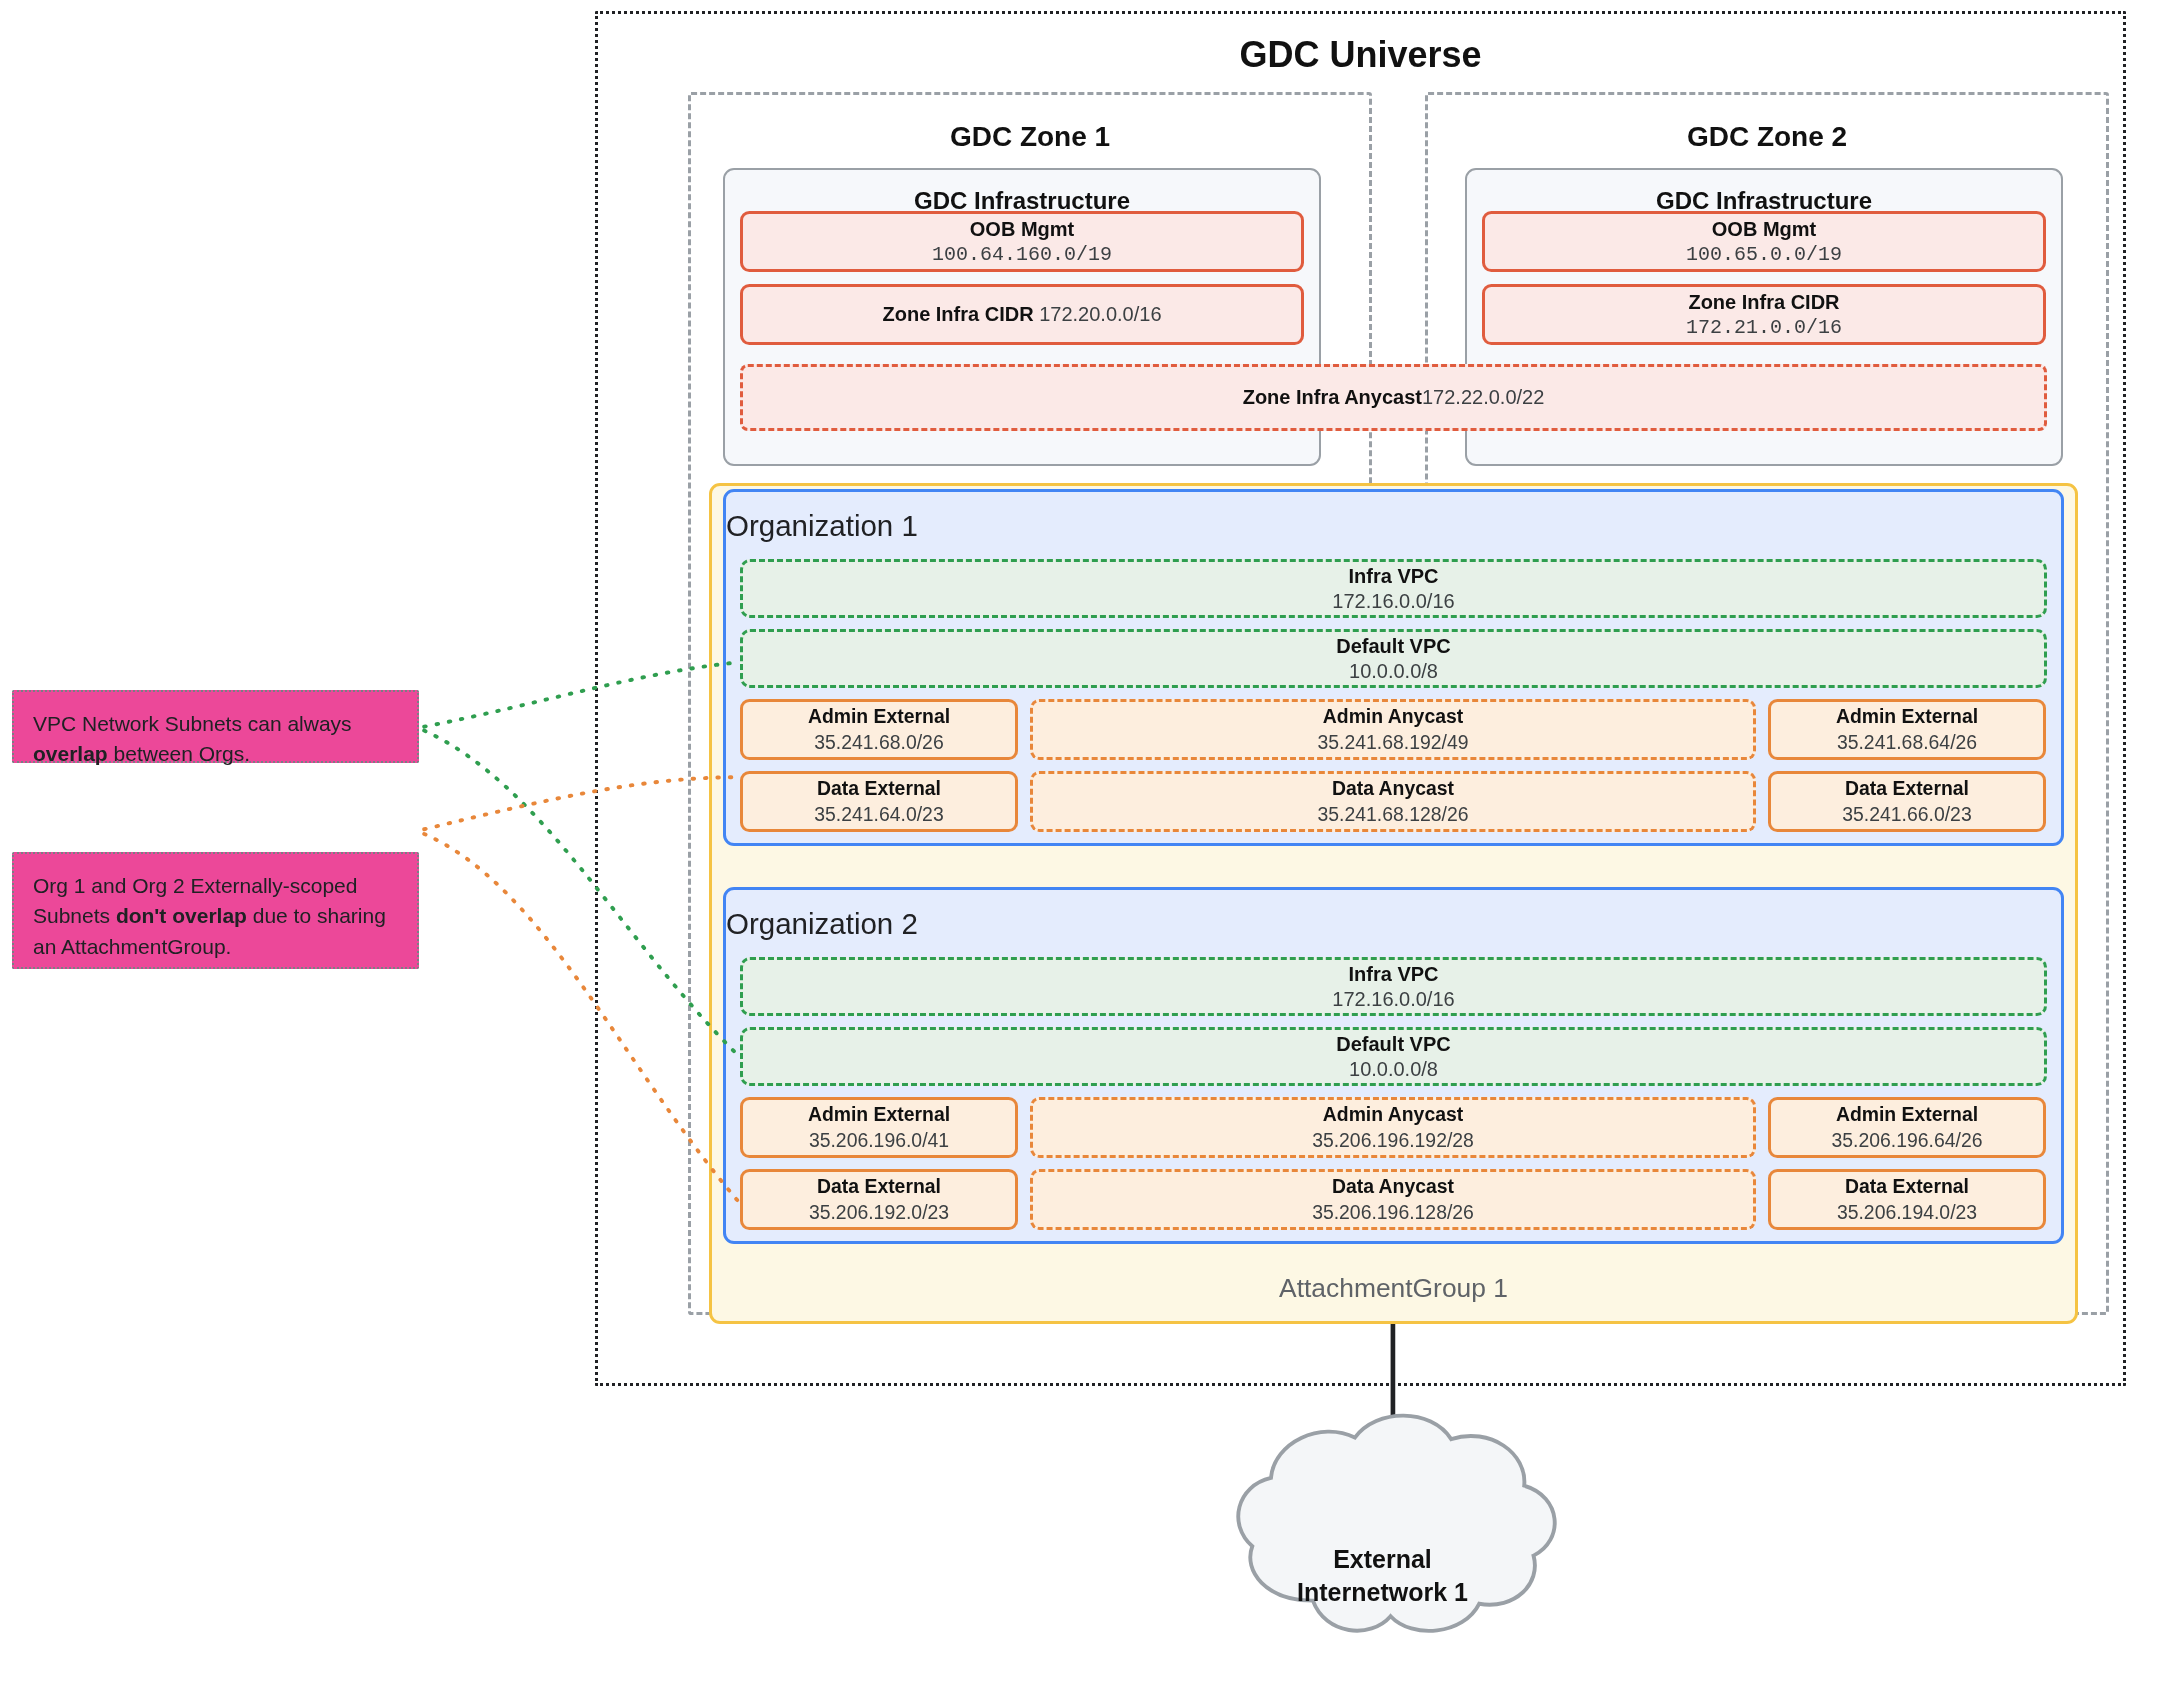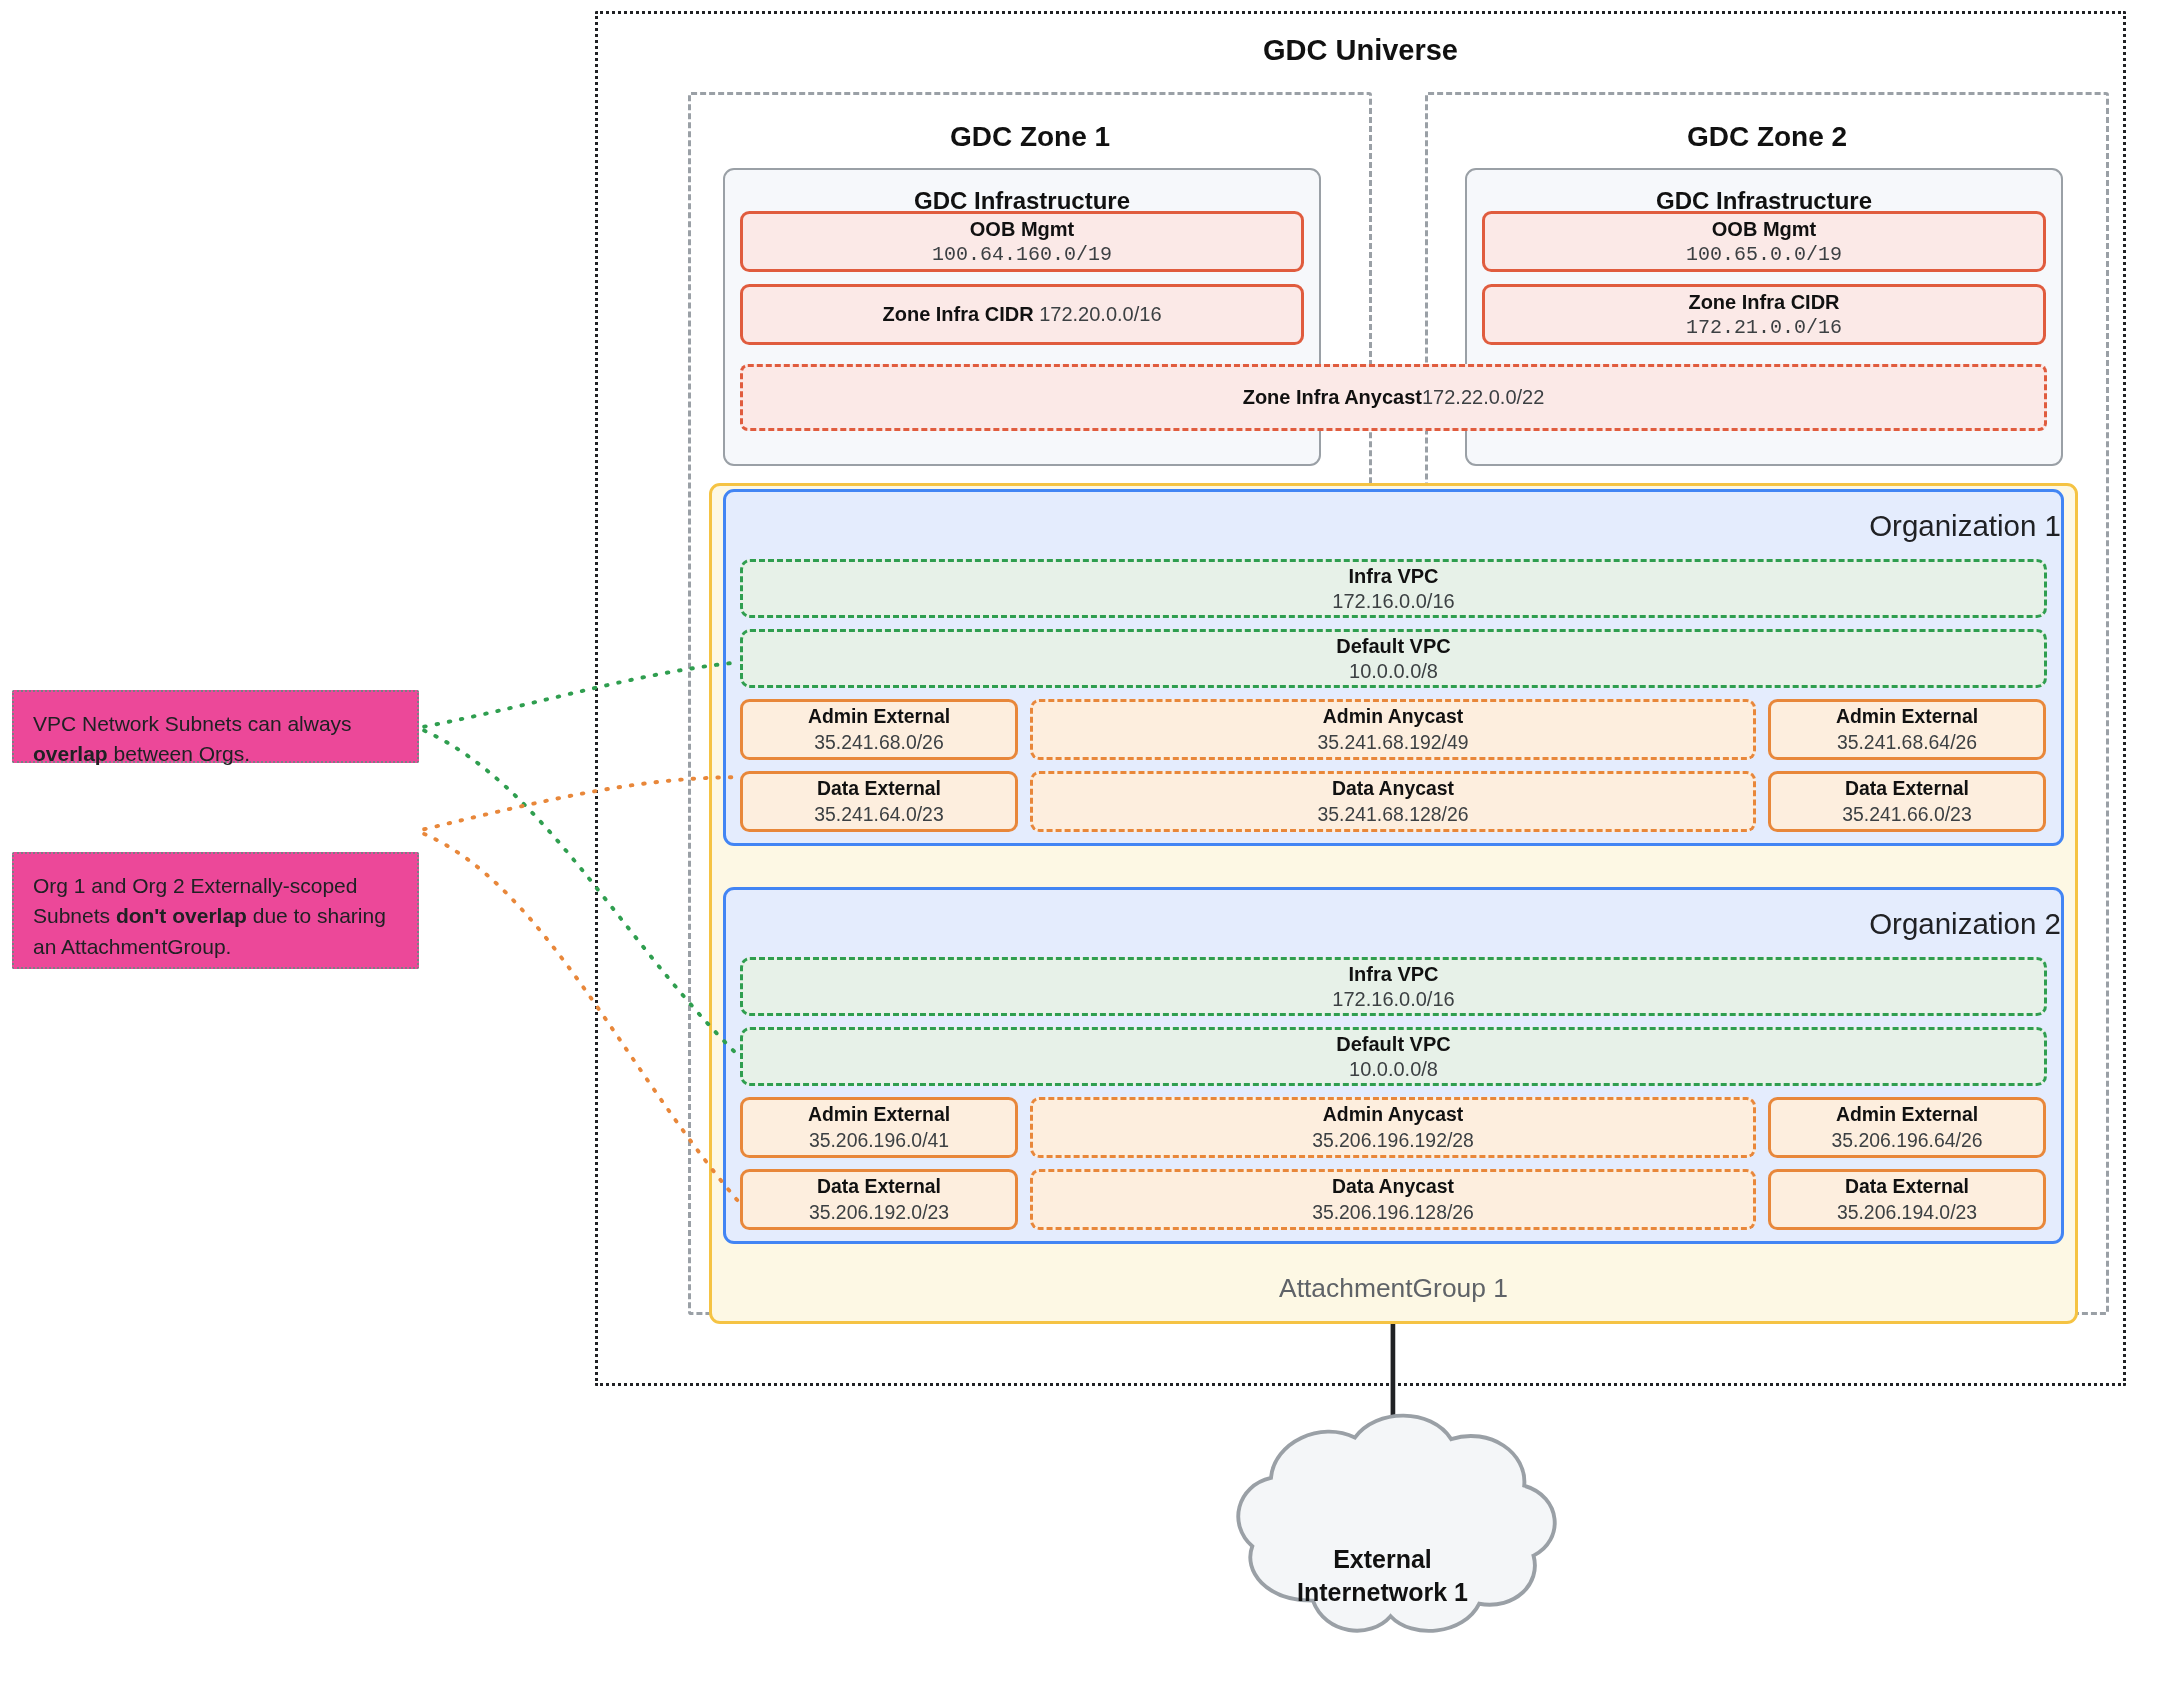--- a/index.html
+++ b/index.html
@@ -5,21 +5,21 @@
   html,body{margin:0;padding:0;background:#ffffff;}
   body{width:2183px;height:1702px;position:relative;overflow:hidden;
        font-family:"Liberation Sans",sans-serif;color:#202124;}
 
   .abs{position:absolute;box-sizing:border-box;}
 
   
   #gdc-universe{left:595px;top:11px;width:1531px;height:1375px;
       border:3.1px dotted #202124;border-radius:1.6px;}
   #gdc-universe-title{left:595px;top:34px;width:1531px;text-align:center;
-      font-size:29px;font-weight:bold;color:#111;}
+      font-size:36px;font-weight:bold;color:#111;}
 
   .zone{border:3.1px dashed #9aa0a6;border-radius:3.1px;}
   #zone-1{left:688px;top:92px;width:684px;height:1223px;}
   #zone-2{left:1425px;top:92px;width:684px;height:1223px;}
   .zone-title{position:absolute;top:26.4px;left:0;width:100%;text-align:center;
       font-size:28px;font-weight:bold;color:#111;}
 
   
   .infra{background:#f6f8fb;border:2.3px solid #9aa0a6;border-radius:11px;}
   #infra-1{left:723px;top:168px;width:598px;height:298px;}
@@ -49,21 +49,21 @@
   
   #attachment-group{left:709px;top:483px;width:1369px;height:841px;
       background:#fdf8e4;border:3.1px solid #f5c343;border-radius:11px;}
   #attachment-group-label{left:709px;top:1273px;width:1369px;text-align:center;
       font-size:26.4px;color:#5f6368;}
 
   
   .org{background:#e4ecfd;border:3.1px solid #4285f4;border-radius:11px;}
   #org-1{left:723px;top:489px;width:1341px;height:357px;}
   #org-2{left:723px;top:887px;width:1341px;height:357px;}
-  .org-title{position:absolute;top:17px;left:0;width:100%;text-align:right;
+  .org-title{position:absolute;top:17px;left:0;width:100%;text-align:left;
       font-size:29.5px;color:#202124;}
 
   
   .vpc{background:#e7f1e8;border:3.9px dashed #2f9e4f;border-radius:10px;
       display:flex;flex-direction:column;align-items:center;justify-content:center;}
   .vpc .t{font-size:20px;font-weight:bold;color:#111;line-height:1.25;}
   .vpc .c{font-size:20px;color:#3c4043;line-height:1.25;}
   #o1-infra-vpc{left:740px;top:559px;width:1307px;height:59px;}
   #o1-default-vpc{left:740px;top:629px;width:1307px;height:59px;}
   #o2-infra-vpc{left:740px;top:957px;width:1307px;height:59px;}

